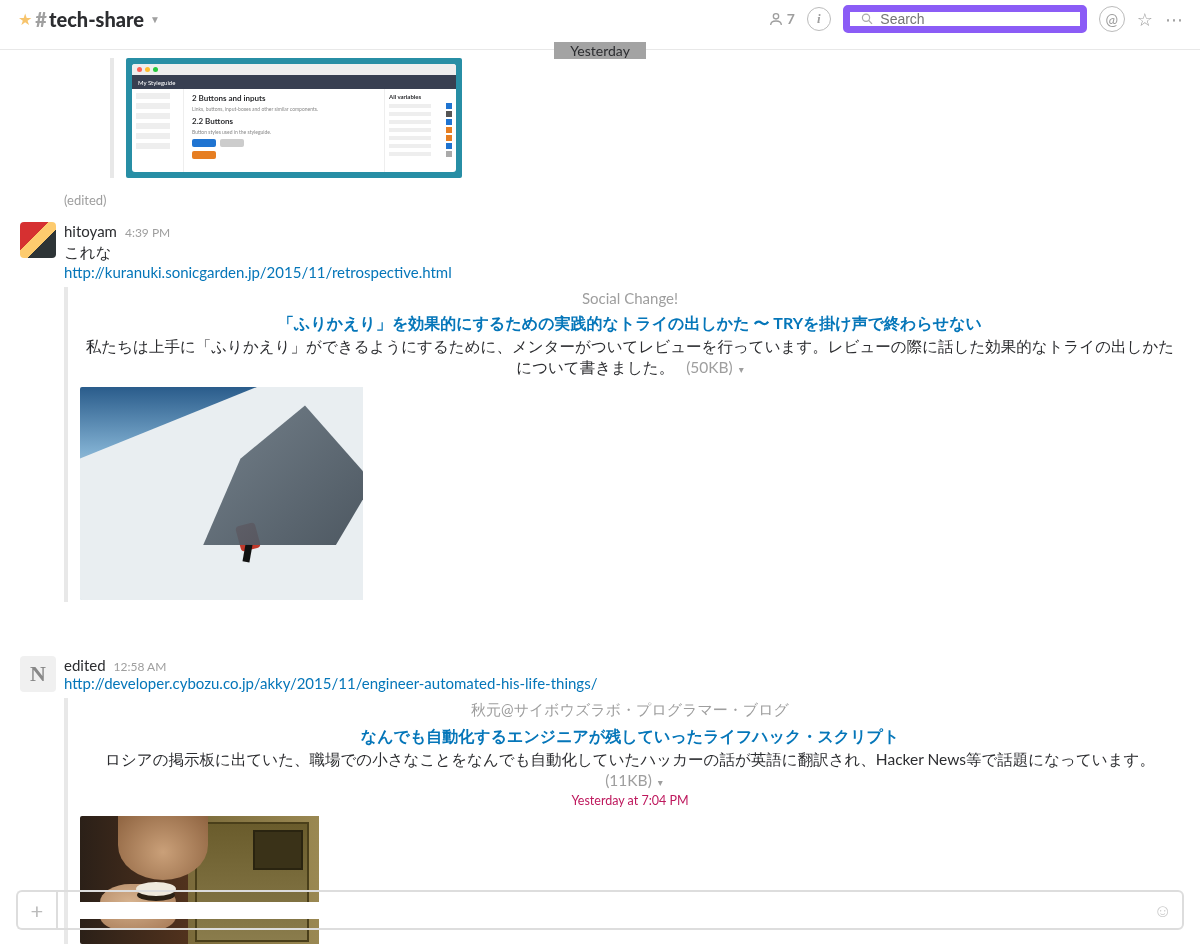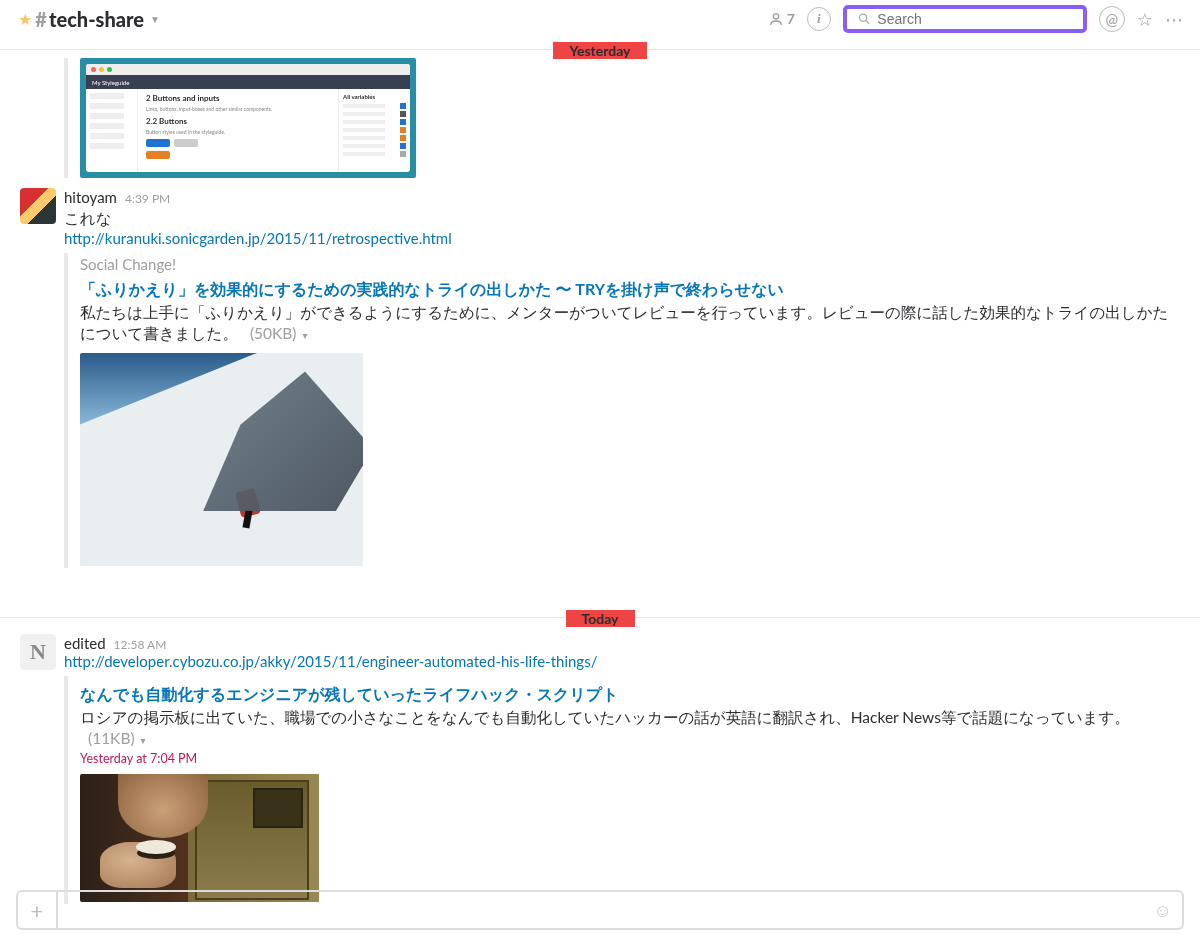--- a/index.html
+++ b/index.html
@@ -25,48 +25,48 @@
   .chev { color: #a0a0a0; font-size: 10px; margin-left: 6px; }
   .header-right { margin-left: auto; display: flex; align-items: center; gap: 12px; }
   .members { display: flex; align-items: center; color: #9e9e9e; font-weight: 700; font-size: 14px; gap: 3px; }
   .info-circle {
     width: 24px; height: 24px; border: 1.5px solid #bbb; border-radius: 50%;
     display: flex; align-items: center; justify-content: center;
     font-style: italic; font-family: Georgia, serif; color: #9e9e9e; font-size: 13px;
     font-weight: 700;
   }
   .search {
-    width: 244px; height: 28px; border: 4px solid #8b5cf6; border-radius: 5px;
+    width: 244px; height: 28px; border: 7px solid #8b5cf6; border-radius: 5px;
     display: flex; align-items: center; padding: 0 10px; color: #999; justify-content: center;
   }
   .search input {
     border: none; outline: none; font-size: 14px; width: 100%; color: #555;
     background: transparent;
   }
   .search .mag { margin-right: 6px; }
   .at-circle {
     width: 26px; height: 26px; border: 1.5px solid #bbb; border-radius: 50%;
     display: flex; align-items: center; justify-content: center; color: #9e9e9e;
     font-size: 15px;
   }
   .star-outline { color: #9e9e9e; font-size: 18px; }
   .dots { color: #9e9e9e; font-size: 18px; letter-spacing: 1px; }
 
   .divider {
     text-align: center; border-bottom: 1px solid #e8e8e8; position: relative;
     height: 12px;
   }
   .divider span {
-    position: relative; top: 3px; background: #ef4444; padding: 0 16px;
-    font-weight: 700; font-size: 14px; color: #2c2d30;
+    position: relative; top: 3px; background: #a3a3a3; padding: 0 16px;
+    font-weight: 400; font-size: 14px; color: #2c2d30;
   }
 
   .messages { padding-top: 0; }
 
-  .prev-attach { padding: 8px 20px 4px 64px; }
+  .prev-attach { padding: 8px 20px 4px 64px; margin-left: 46px; }
   .prev-attach .attach-bar { border-left: 4px solid #e8e8e8; padding-left: 12px; }
 
   .styleguide-thumb {
     width: 336px; height: 120px; background: #278ea5;
     border-radius: 2px; padding: 6px; position: relative; overflow: hidden;
   }
   .sg-window { background: #fff; width: 100%; height: 100%; border-radius: 3px; display: flex; flex-direction: column; }
   .sg-titlebar { height: 11px; background: #eee; display: flex; align-items: center; padding: 0 5px; gap: 3px; border-radius: 3px 3px 0 0;}
   .sg-dot { width: 5px; height: 5px; border-radius: 50%; }
   .sg-body { flex: 1; display: flex; }
@@ -90,21 +90,21 @@
   .avatar { width: 36px; height: 36px; border-radius: 4px; flex-shrink: 0; margin-right: 8px; }
   .av1 { background: linear-gradient(135deg,#d63031 0%, #d63031 40%, #fdcb6e 40%, #fdcb6e 60%, #2d3436 60%);}
   .av2 { background: #f0f0f0; display: flex; align-items: center; justify-content: center; color: #888; font-size: 22px; font-weight: 700; font-family: Georgia, serif;}
   .msg-body { flex: 1; }
   .meta { display: flex; align-items: baseline; gap: 8px; }
   .author { font-weight: 400; font-size: 15px; }
   .time { font-size: 12px; color: #9e9e9e; }
   .msg-text { font-size: 15.5px; line-height: 1.45; margin-top: 1px; }
   .link { color: #0576b9; }
 
-  .attachment { border-left: 4px solid #e8e8e8; padding: 2px 0 2px 12px; margin-top: 6px; }
+  .attachment { border-left: 4px solid #e8e8e8; padding: 2px 0 2px 12px; margin-top: 6px; text-align: center; }
   .att-src { color: #9e9e9e; font-size: 15px; }
   .att-title { color: #0576b9; font-weight: 700; font-size: 16px; margin-top: 6px; display: inline-block;}
   .att-desc { font-size: 15.5px; margin-top: 2px; }
   .att-size { color: #9e9e9e; margin-left: 8px; }
   .caret { color: #9e9e9e; font-size: 10px; margin-left: 2px;}
   .att-img { margin-top: 8px; border-radius: 2px; overflow: hidden; display: block;}
 
   .mountain {
     width: 283px; height: 213px; position: relative; overflow: hidden;
     background: linear-gradient(180deg,#2a5c8b 0%, #7faed0 30%, #c9dbe5 50%);
@@ -273,20 +273,21 @@
               <div class="sg-row">
                   <div class="sg-line"></div>
                   <div class="sg-sw" style="background:#aaa"></div>
                 </div>
             </div>
           </div>
         </div>
       </div>
     </div>
   </div>
+  <div class="edited">(edited)</div>
 
   <div class="msg">
     <div class="avatar av1"></div>
     <div class="msg-body">
       <div class="meta">
         <span class="author">hitoyam</span>
         <span class="time">4:39 PM</span>
       </div>
       <div class="msg-text">これな</div>
       <div><a class="link">http://kuranuki.sonicgarden.jp/2015/11/retrospective.html</a></div>
@@ -305,37 +306,35 @@
                 <div class="leg"></div>
               </div>
           </div>
         </div>
       </div>
     </div>
   </div>
 
   <div style="height:32px"></div>
 
-  <div class="divider">
-    <span>Today</span>
-  </div>
 
   <div style="height:10px"></div>
 
   <div class="msg">
     <div class="avatar av2">
         <span>N</span>
       </div>
     <div class="msg-body">
       <div class="meta">
         <span class="author">edited</span>
         <span class="time">12:58 AM</span>
       </div>
       <div><a class="link">http://developer.cybozu.co.jp/akky/2015/11/engineer-automated-his-life-things/</a></div>
       <div class="attachment">
+        <div class="att-src">秋元@サイボウズラボ・プログラマー・ブログ</div>
         <a class="att-title link">なんでも自動化するエンジニアが残していったライフハック・スクリプト</a>
         <div class="att-desc">
           <span>ロシアの掲示板に出ていた、職場での小さなことをなんでも自動化していたハッカーの話が英語に翻訳され、Hacker News等で話題になっています。</span>
           <span class="att-size">(11KB)</span>
           <span class="caret">▾</span>
         </div>
         <div class="att-ts">Yesterday at 7:04 PM</div>
         <div class="att-img">
           <div class="coffee">
             <div class="face"></div>

